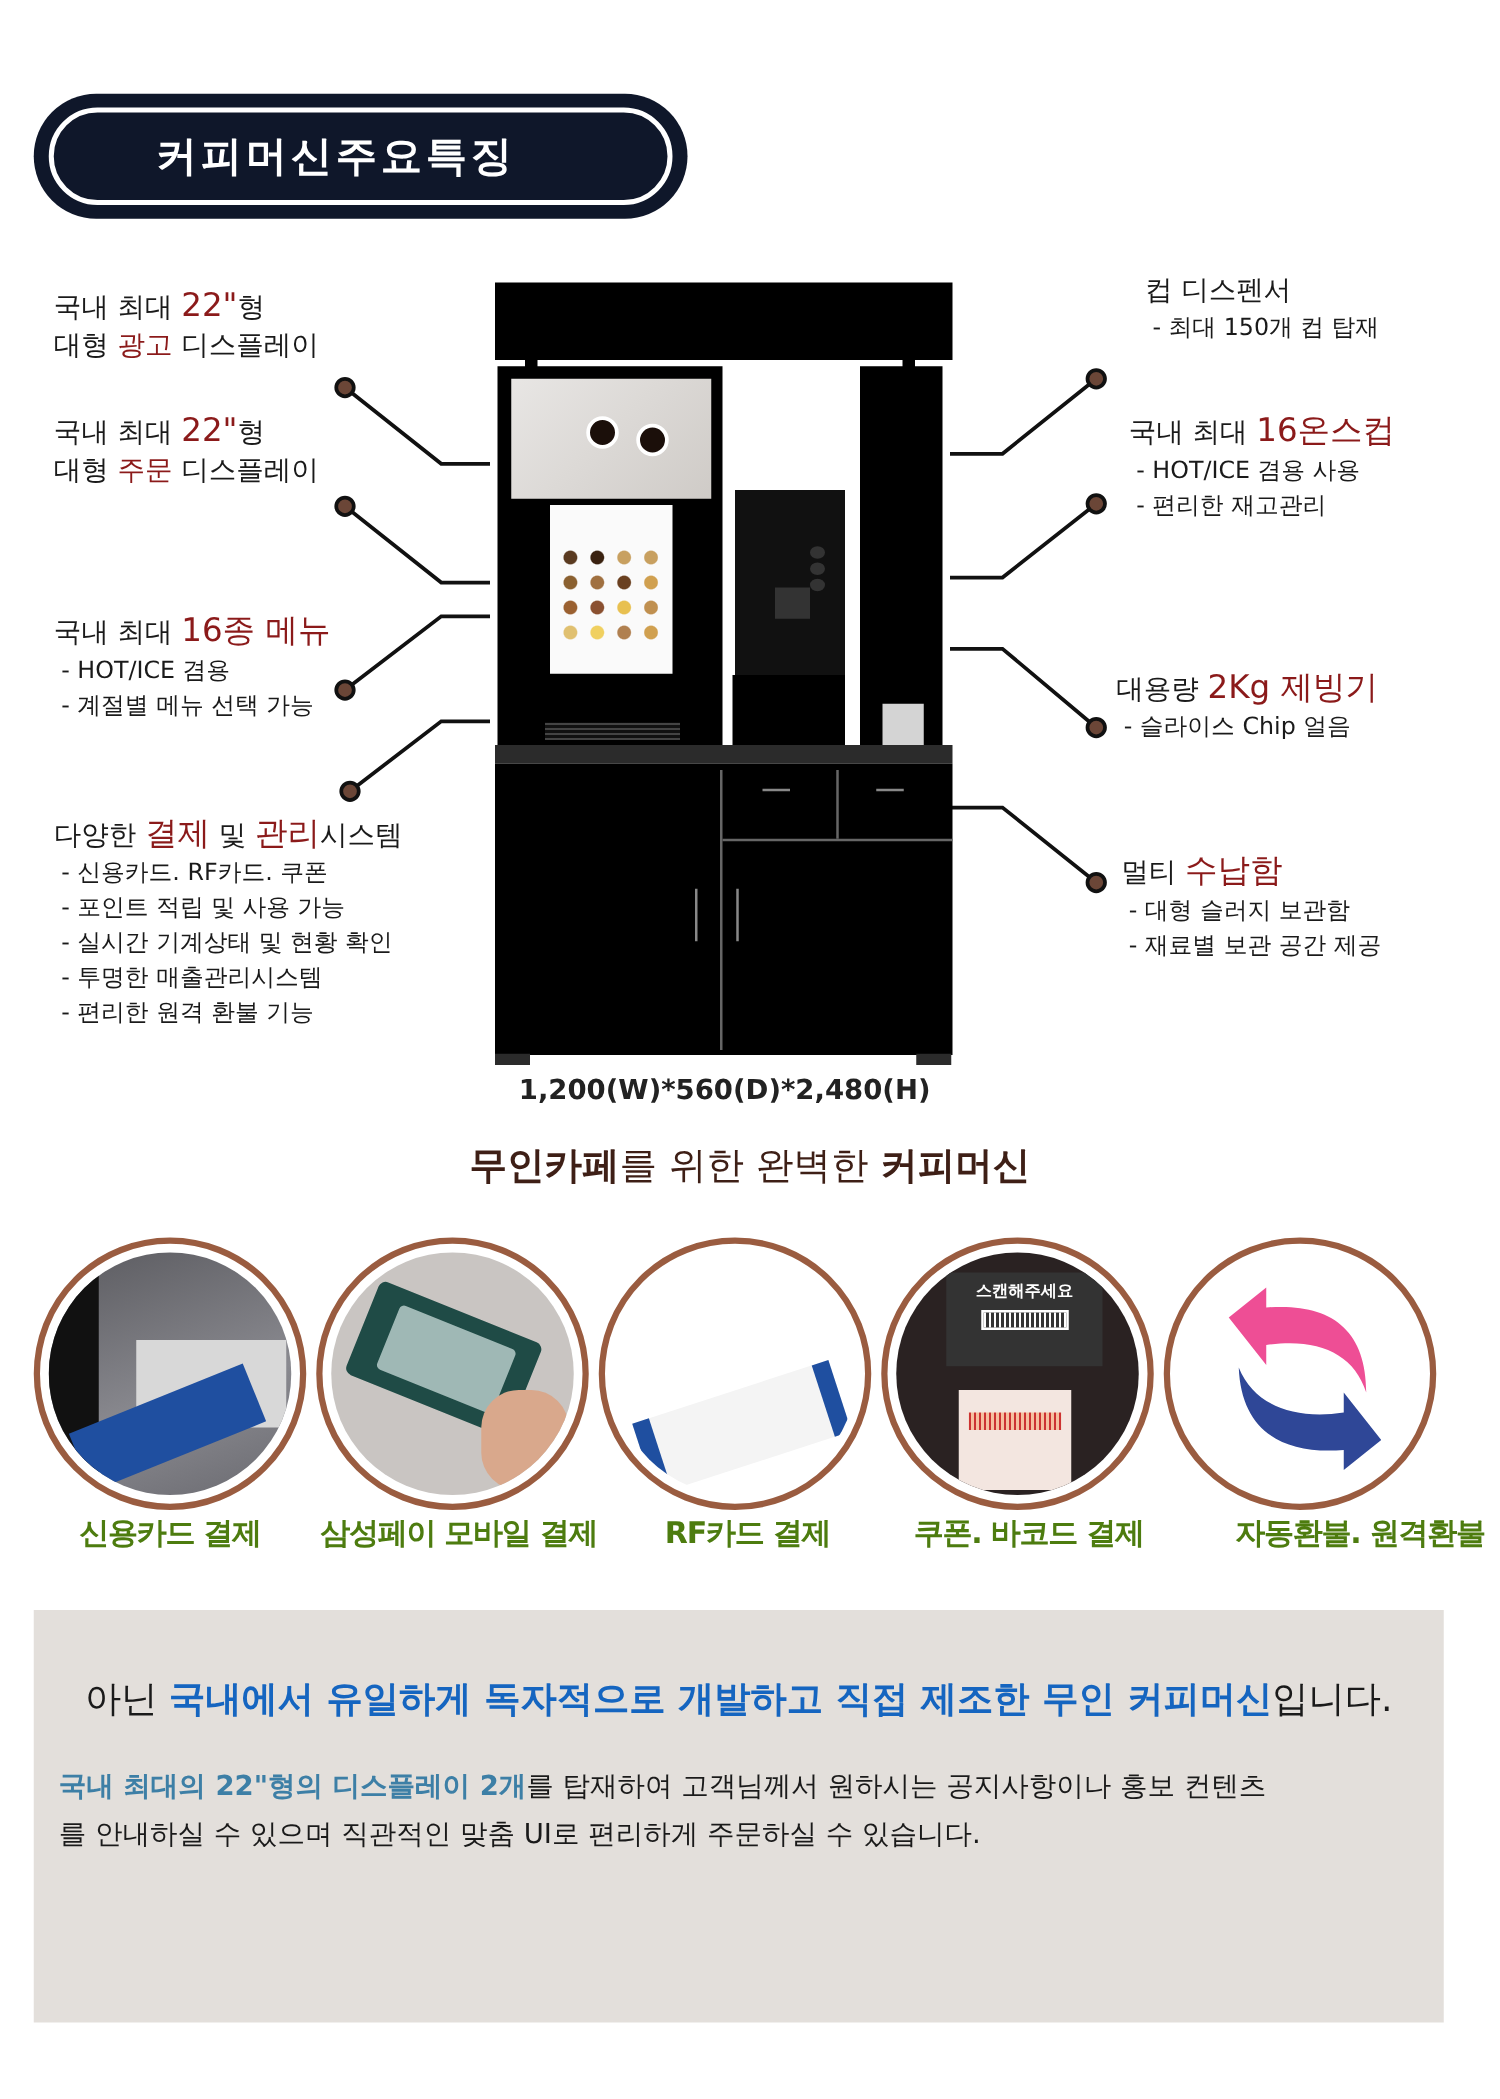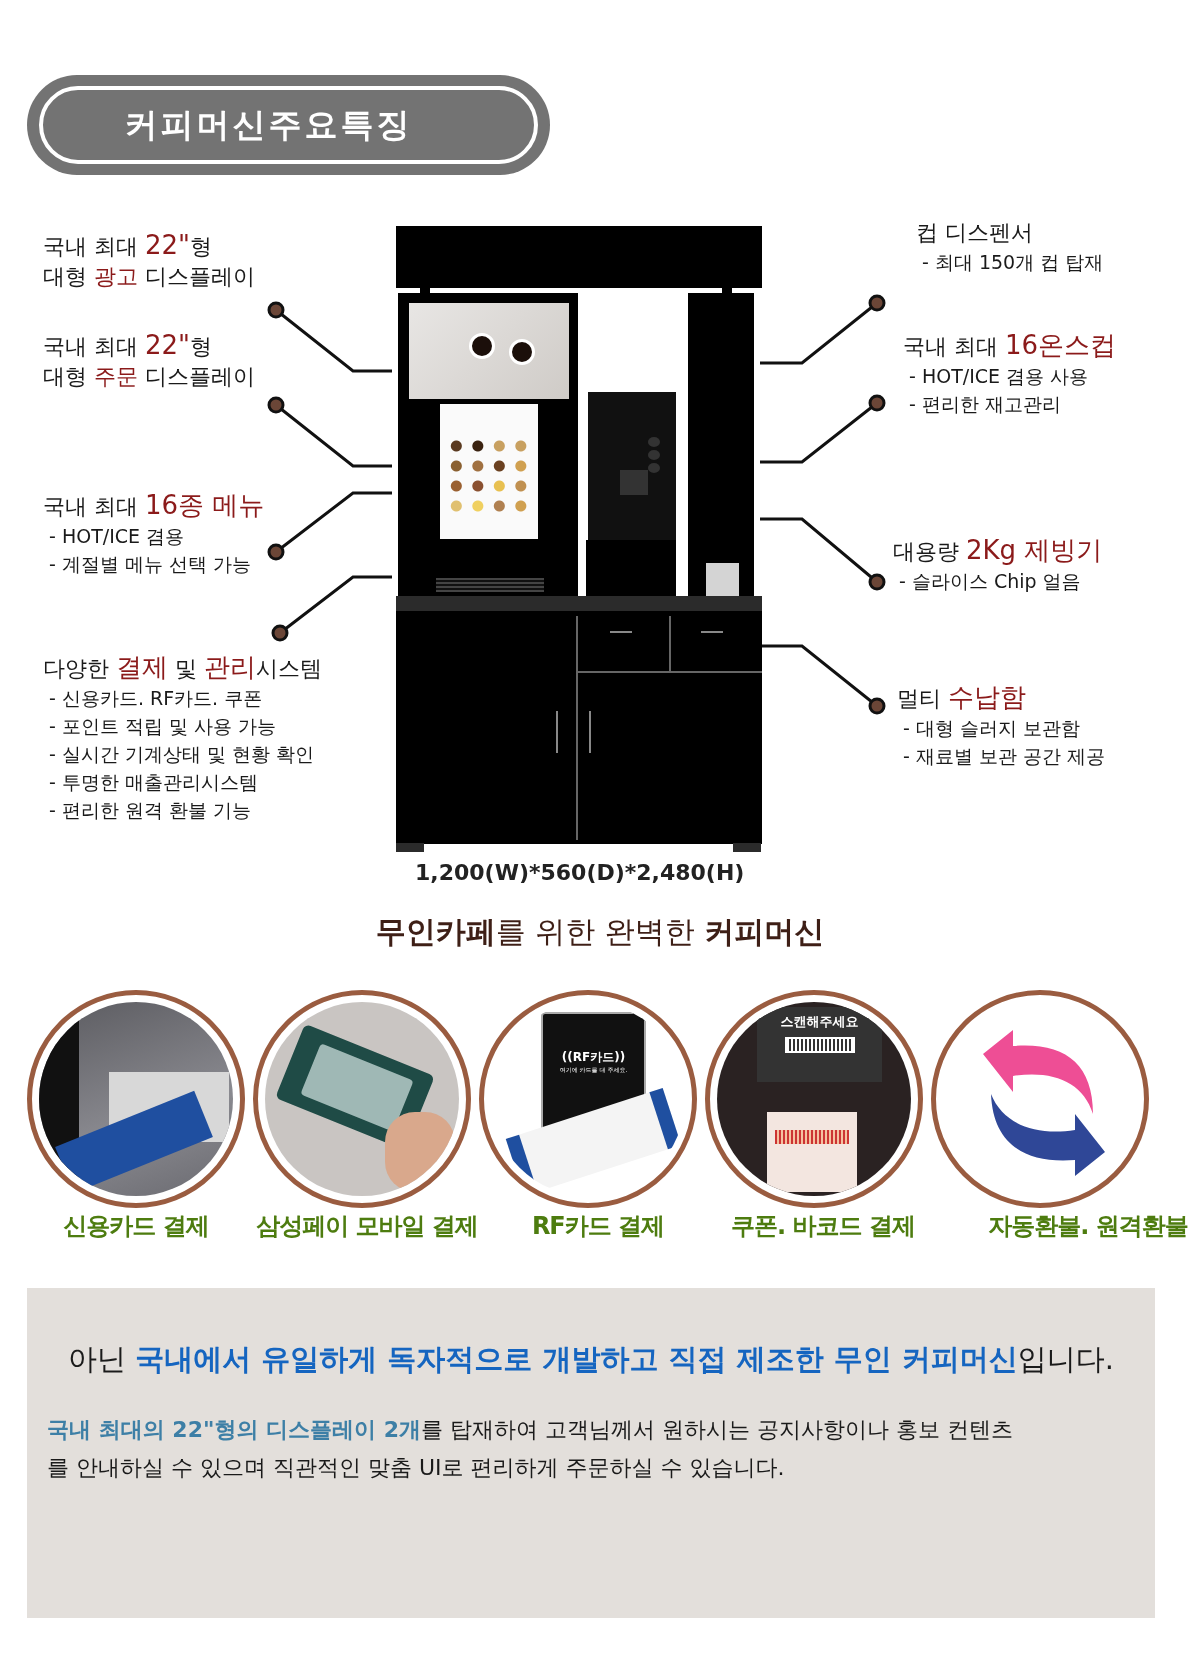--- a/index.html
+++ b/index.html
@@ -3,21 +3,21 @@
 <meta charset="utf-8">
 <style>
   * { box-sizing: border-box; margin: 0; padding: 0; }
   html, body { width: 1200px; height: 1679px; background: #ffffff; overflow: hidden; }
   body { position: relative; font-family: "DejaVu Sans", "Liberation Sans", sans-serif; color: #1a1a1a; }
   .abs { position: absolute; }
 
   
   .title-pill {
     position: absolute; left: 27px; top: 75px; width: 523px; height: 100px;
-    background: #737373; border-radius: 50px; text-align: center;
+    background: #0f172a; border-radius: 50px; text-align: center;
   }
   .title-pill-inner {
     position: absolute; left: 12px; top: 11px; right: 12px; bottom: 11px;
     border: 4px solid #ffffff; border-radius: 40px;
     display: flex; align-items: center; justify-content: center;
   }
   .title-text { color: #fff; font-size: 33px; font-weight: bold; letter-spacing: 3px; margin-left: -40px; }
 
   
   .feat { position: absolute; font-size: 22px; line-height: 30px; color: #1a1a1a; }
@@ -174,30 +174,26 @@
 </div>
 <div class="circle" style="left:253px;">
   <div class="circle-inner" style="background:#c9c5c2;">
     <div class="abs" style="left:20px; top:45px; width:140px; height:80px; background:#1f4b46; transform:rotate(22deg); border-radius:6px;"></div>
     <div class="abs" style="left:42px; top:58px; width:100px; height:55px; background:#9fb8b5; transform:rotate(22deg); border-radius:4px;"></div>
     <div class="abs" style="left:120px; top:110px; width:70px; height:80px; background:#d9a88c; border-radius:30px;"></div>
   </div>
 </div>
 <div class="circle" style="left:479px;">
   <div class="circle-inner" style="background:#fff;">
-    <div class="abs" style="left:50px; top:10px; width:105px; height:120px; background:#111; border:2px solid #aaa; border-radius:4px; color:#fff; text-align:center;">
-      <div style="margin-top:35px; font-size:12px; font-weight:bold;">((RF카드))</div>
-      <div style="font-size:6px;">여기에 카드를 대 주세요.</div>
-    </div>
     <div class="abs" style="left:20px; top:110px; width:165px; height:60px; background:#f4f4f4; border-left:14px solid #1f4fa0; border-right:14px solid #1f4fa0; transform:rotate(-18deg);"></div>
   </div>
 </div>
 <div class="circle" style="left:705px;">
   <div class="circle-inner" style="background:#2a2222;">
-    <div class="abs" style="left:40px; top:5px; width:125px; height:75px; background:#333; color:#fff; text-align:center; font-size:13px; font-weight:bold; padding-top:6px;">
+    <div class="abs" style="left:40px; top:16px; width:125px; height:75px; background:#333; color:#fff; text-align:center; font-size:13px; font-weight:bold; padding-top:6px;">
       <span>스캔해주세요</span>
       <div style="margin:6px auto 0; width:70px; height:16px; border:2px solid #fff; background:repeating-linear-gradient(90deg,#fff 0 2px,#333 2px 4px);"></div>
     </div>
     <div class="abs" style="left:50px; top:110px; width:90px; height:80px; background:#f3e6e0;">
       <div style="margin:18px 8px 0; height:14px; background:repeating-linear-gradient(90deg,#c33 0 2px,#f5c0a0 2px 4px);"></div>
     </div>
   </div>
 </div>
 <div class="circle" style="left:931px;">
   <div class="circle-inner" style="background:#fff;">

